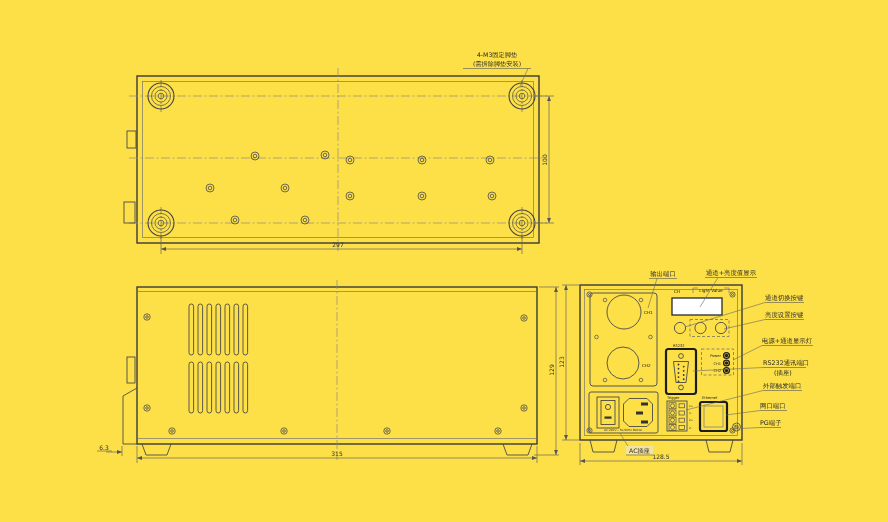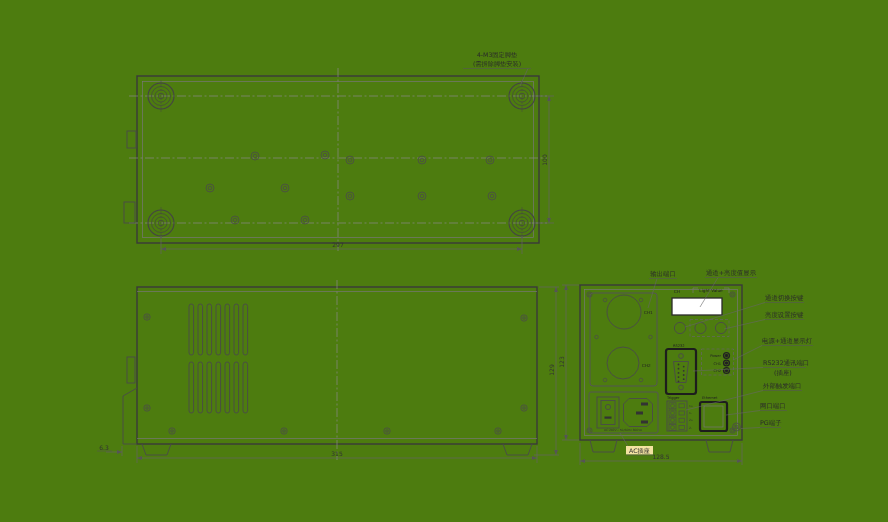--- a/index.html
+++ b/index.html
@@ -1,16 +1,16 @@
 <!DOCTYPE html>
 <html><head>
 <meta charset="utf-8">
 <style>
   html,body{margin:0;padding:0;background:#ffffff;}
-  .canvas{position:relative;width:888px;height:522px;background:#4d7c0f;overflow:hidden;
+  .canvas{position:relative;width:888px;height:522px;background:#fde047;overflow:hidden;
           font-family:"DejaVu Sans",sans-serif;}
   svg{position:absolute;left:0;top:0;}
   svg text{font-family:"DejaVu Sans",sans-serif;fill:#222;}
   .outline{fill:none;stroke:#3a3a3a;stroke-width:1.4;}
   .outline2{fill:none;stroke:#555;stroke-width:1;}
   .thin{fill:none;stroke:#777;stroke-width:0.7;}
   .detail{fill:none;stroke:#4a4a4a;stroke-width:0.9;}
   .bold{fill:none;stroke:#1d1d1d;stroke-width:2.2;}
   .cline{fill:none;stroke:#8a8a8a;stroke-width:0.7;stroke-dasharray:9 2.5 2 2.5;}
   .dimline{fill:none;stroke:#666;stroke-width:0.7;}

